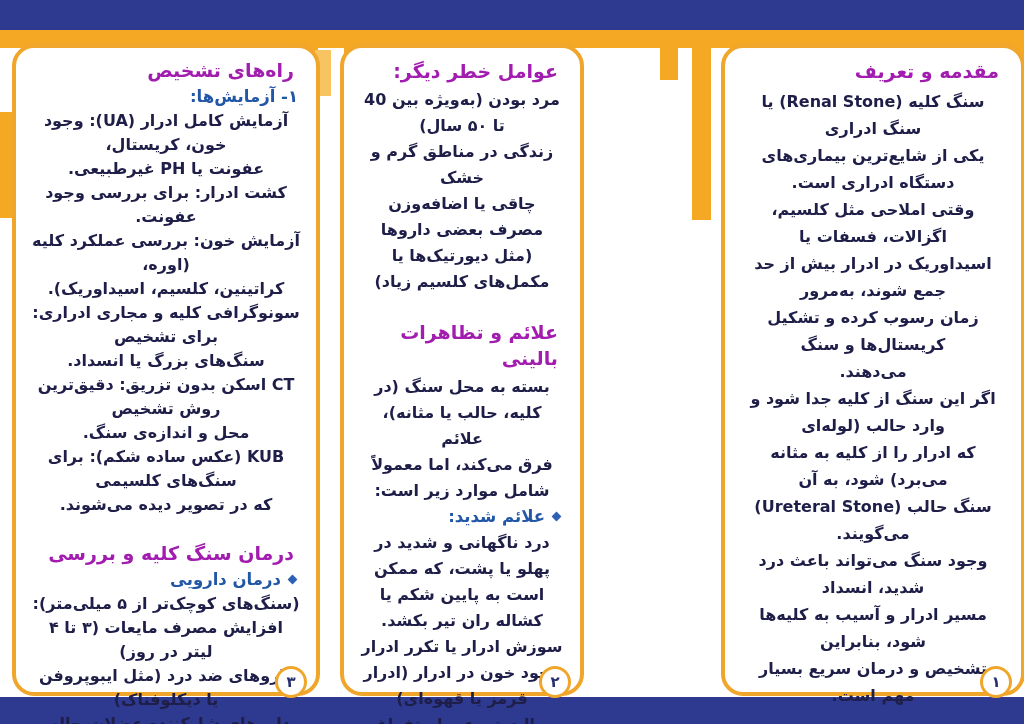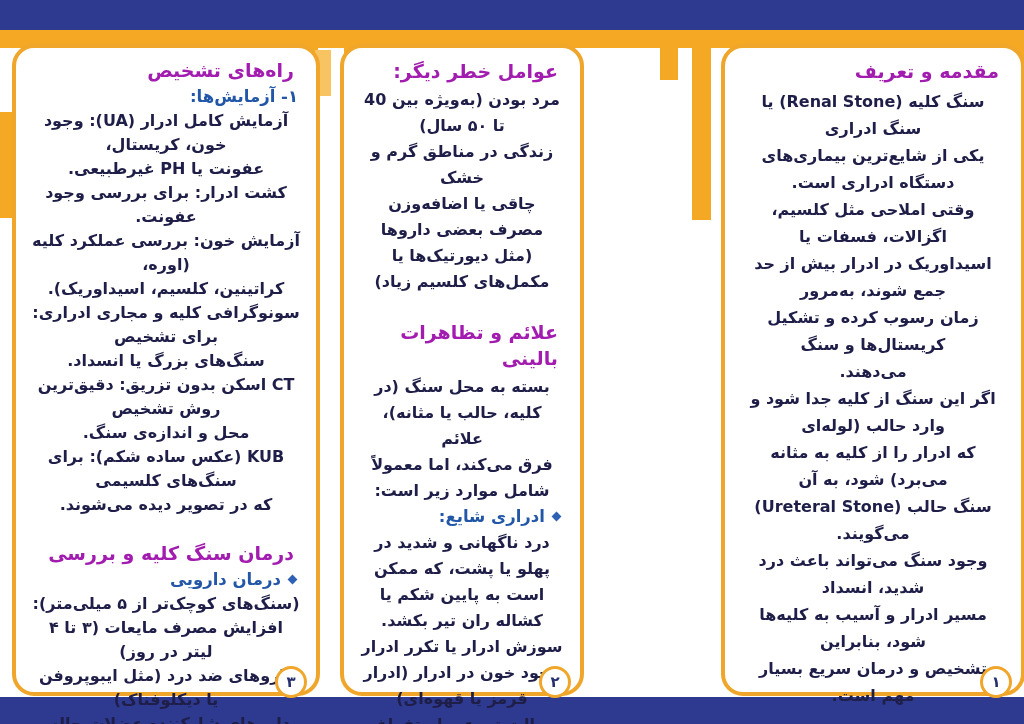--- a/index.html
+++ b/index.html
@@ -93,21 +93,21 @@
   <section class="card p2">
       <div class="blk h1"><span>عوامل خطر دیگر:</span></div>
       <div class="blk center"><span>مرد بودن (به‌ویژه بین 40 تا ۵۰ سال)
 زندگی در مناطق گرم و خشک
 چاقی یا اضافه‌وزن
 مصرف بعضی داروها
 (مثل دیورتیک‌ها یا مکمل‌های کلسیم زیاد)</span></div>
       <div class="blk h1 gap"><span>علائم و تظاهرات بالینی</span></div>
       <div class="blk right"><span>بسته به محل سنگ (در کلیه، حالب یا مثانه)، علائم
 فرق می‌کند، اما معمولاً شامل موارد زیر است:</span></div>
-      <div class="blk h2"><span class="diamond"></span><span>ادراری شایع:</span></div>
+      <div class="blk h2"><span class="diamond"></span><span>علائم شدید:</span></div>
       <div class="blk center"><span>درد ناگهانی و شدید در پهلو یا پشت، که ممکن
 است به پایین شکم یا کشاله ران تیر بکشد.
 سوزش ادرار یا تکرر ادرار
 وجود خون در ادرار (ادرار قرمز یا قهوه‌ای)
 حالت تهوع و استفراغ
 بی‌قراری شدید (درد کولیکی)
 کاهش حجم یا توقف جریان ادرار
 (اگر سنگ مسیر را کاملاً ببندد)</span></div>
       <div class="badge">۲</div>
     </section>

